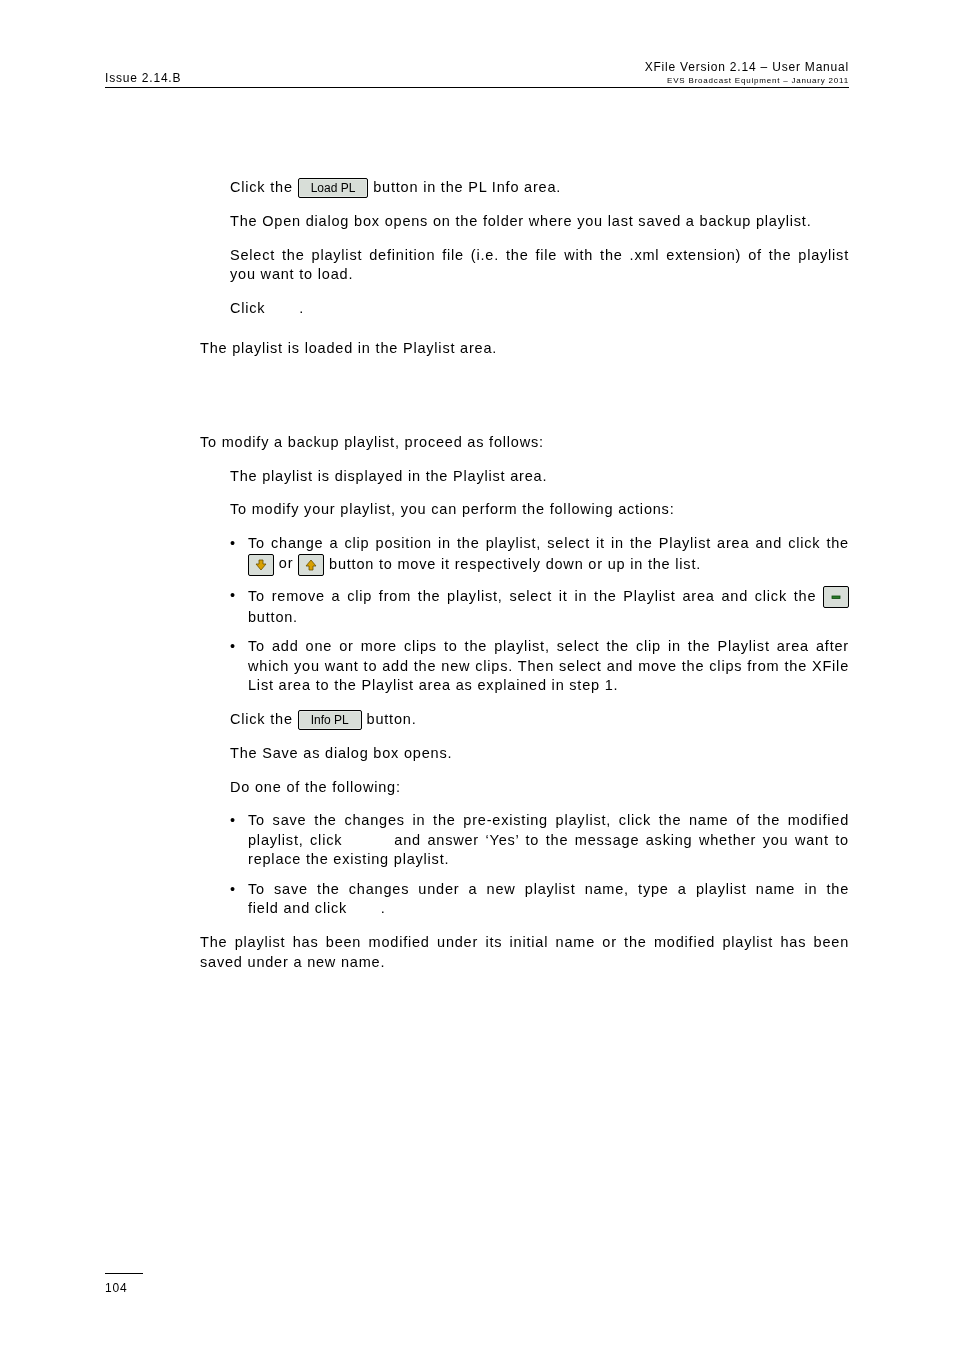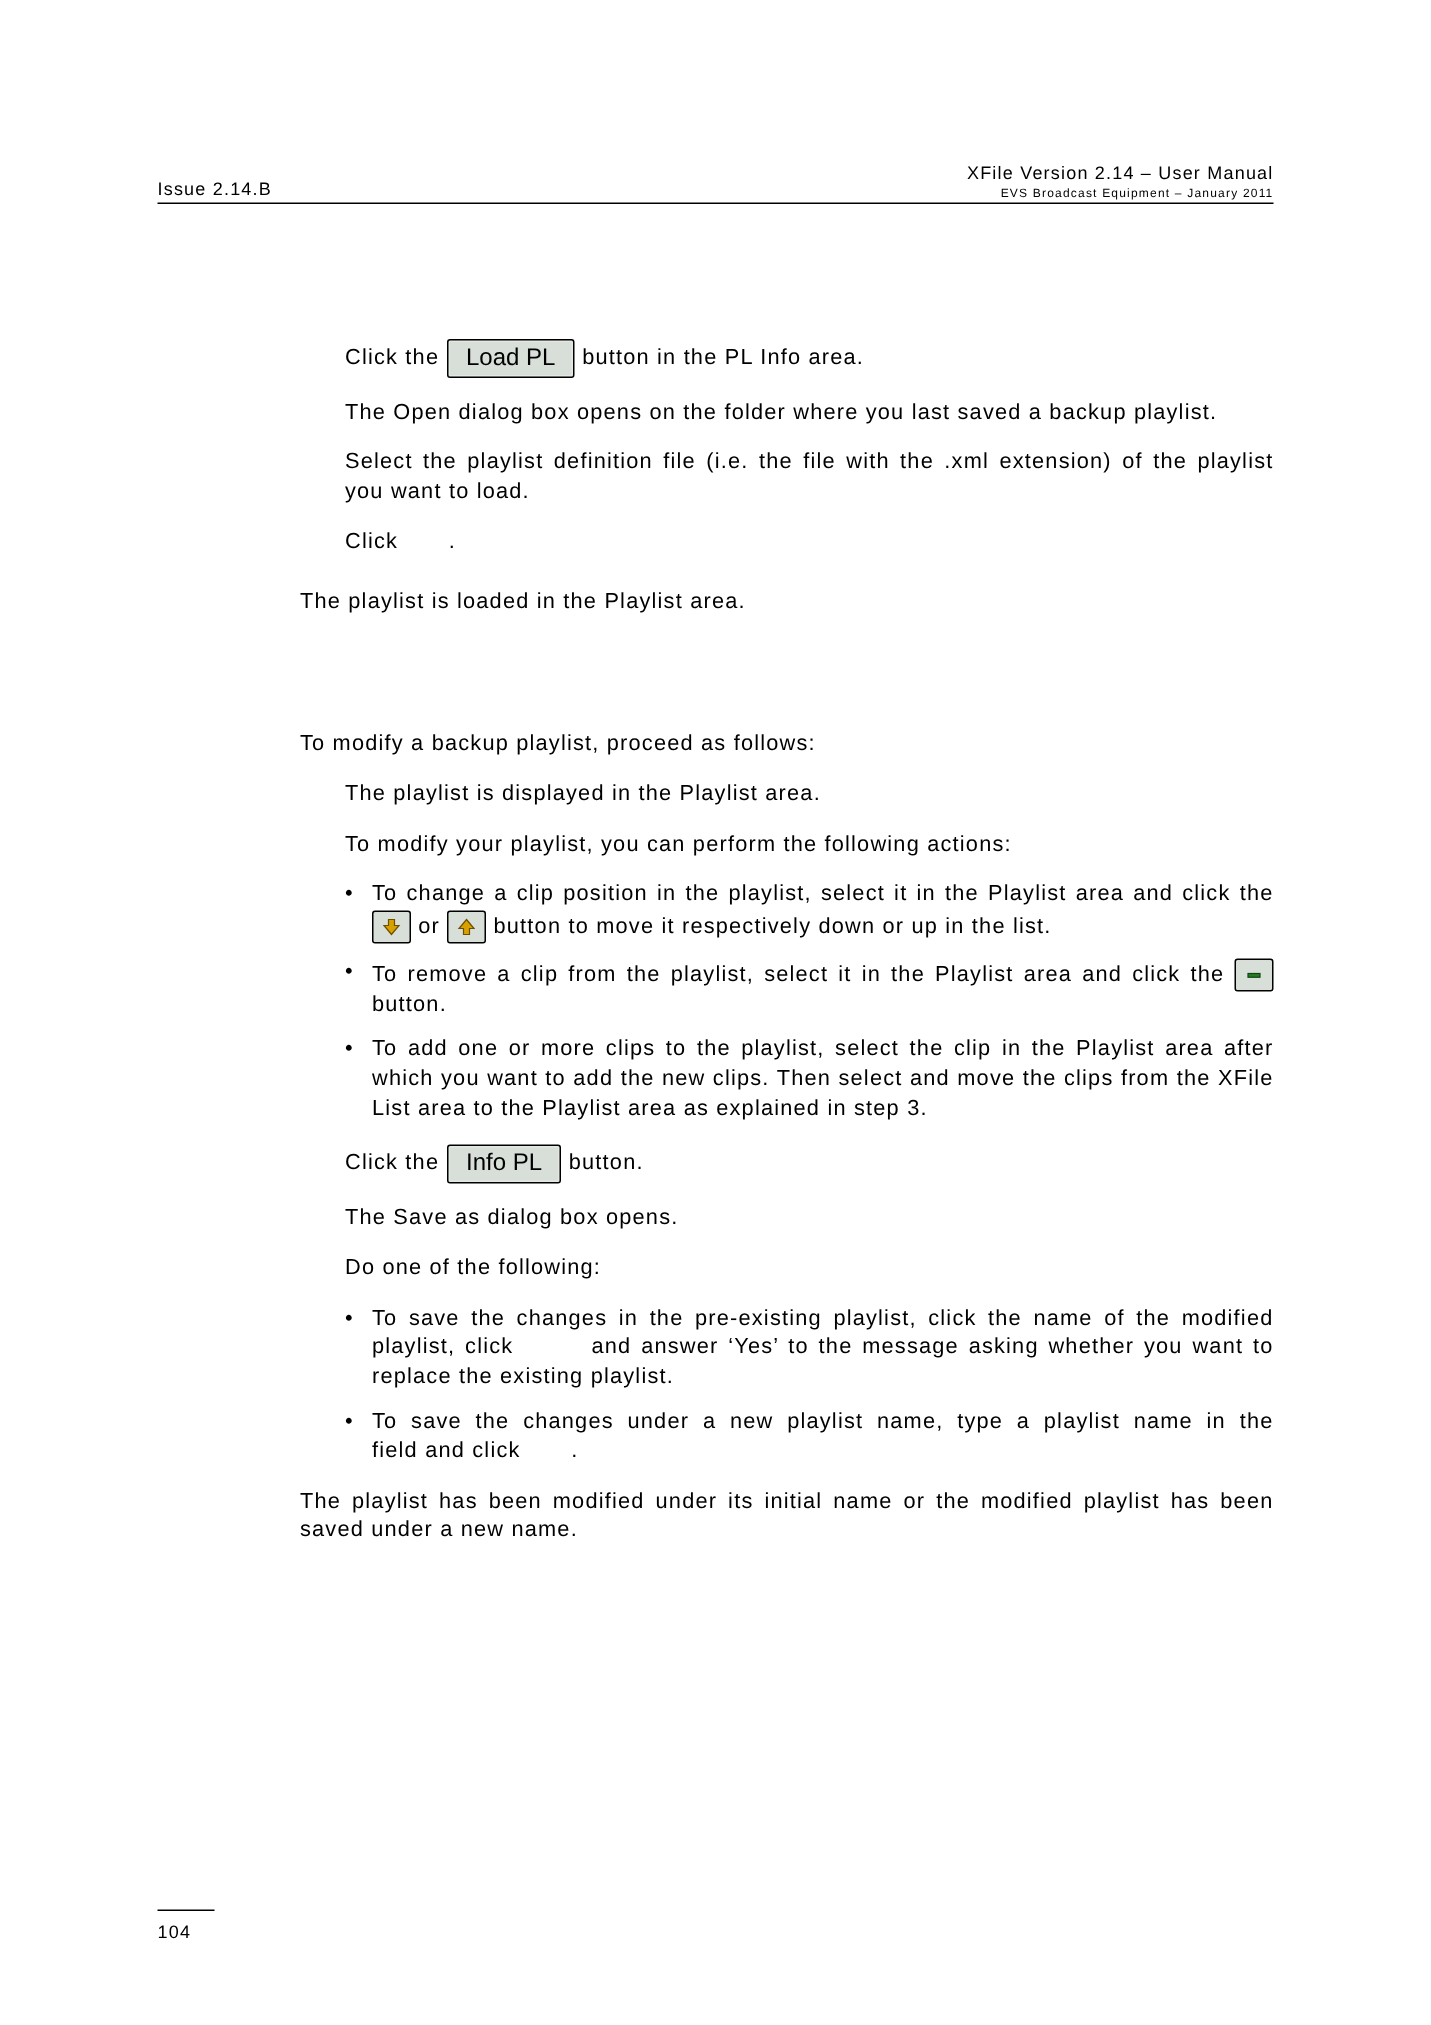--- a/index.html
+++ b/index.html
@@ -17,21 +17,20 @@
     position: relative;
     box-sizing: border-box;
     padding: 60px 105px 0 105px;
   }
   .header {
     display: flex;
     justify-content: space-between;
     align-items: flex-end;
     border-bottom: 1.5px solid #000;
     padding-bottom: 2px;
-    margin-top: 48px;
   }
   .header-left {
     font-size: 12px;
   }
   .header-right {
     text-align: right;
   }
   .hr-line1 {
     font-size: 12px;
   }
@@ -71,21 +70,21 @@
     content: "•";
     position: absolute;
     left: 0;
     top: 0;
   }
   .btn {
     display: inline-block;
     border: 1.5px solid #000;
     background: #d8ded8;
     font-family: Tahoma, Arial, sans-serif;
-    font-size: 16px;
+    font-size: 12px;
     padding: 1px 12px;
     vertical-align: middle;
     border-radius: 2px;
     letter-spacing: 0;
     box-shadow: inset 0 0 0 1px rgba(255,255,255,0.3);
   }
   .icon-btn {
     display: inline-flex;
     align-items: center;
     justify-content: center;
@@ -172,21 +171,21 @@
         </li>
         <li class="justify">
           <span>To remove a clip from the playlist, select it in the Playlist area and click the </span>
           <span class="icon-btn">
             <svg width="14" height="14" viewBox="0 0 14 14">
                 <rect x="3" y="6" width="8" height="2.5" fill="#2a7a2a" stroke="#0a4a0a" stroke-width="0.8"></rect>
               </svg>
           </span>
           <span> button.</span>
         </li>
-        <li class="justify">To add one or more clips to the playlist, select the clip in the Playlist area after which you want to add the new clips. Then select and move the clips from the XFile List area to the Playlist area as explained in step 3.</li>
+        <li class="justify">To add one or more clips to the playlist, select the clip in the Playlist area after which you want to add the new clips. Then select and move the clips from the XFile List area to the Playlist area as explained in step 1.</li>
       </ul>
     </div>
 
     <div class="step">
       <span>Click the  </span>
       <span class="btn">Info PL</span>
       <span> button.</span>
     </div>
 
     <p class="step">The Save as dialog box opens.</p>

